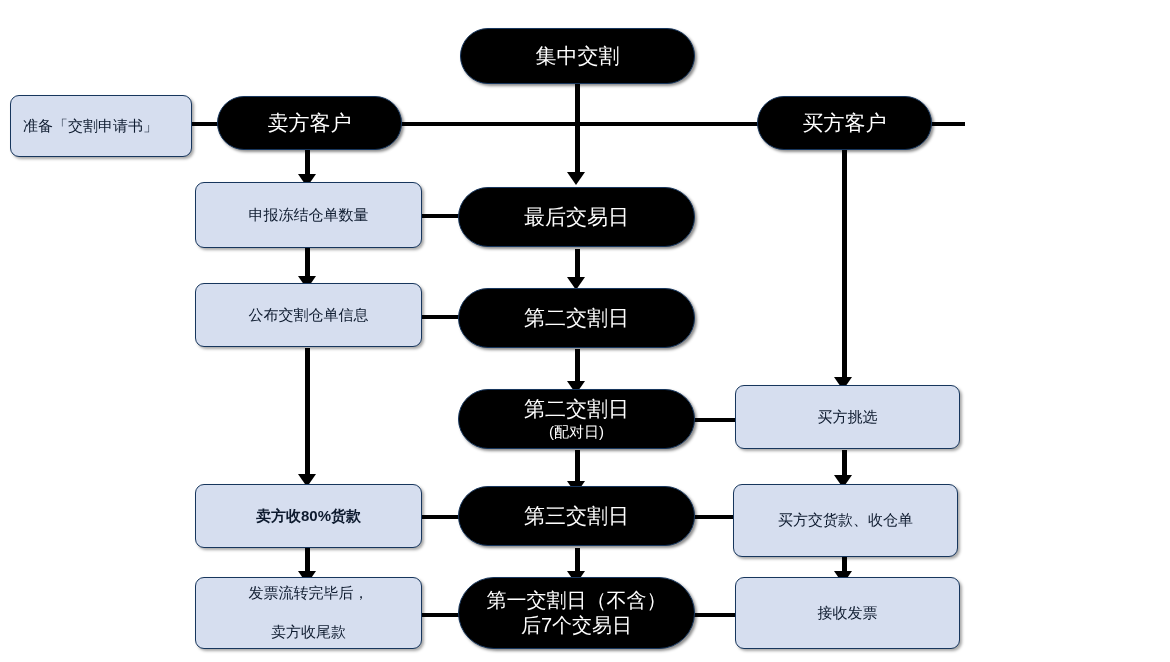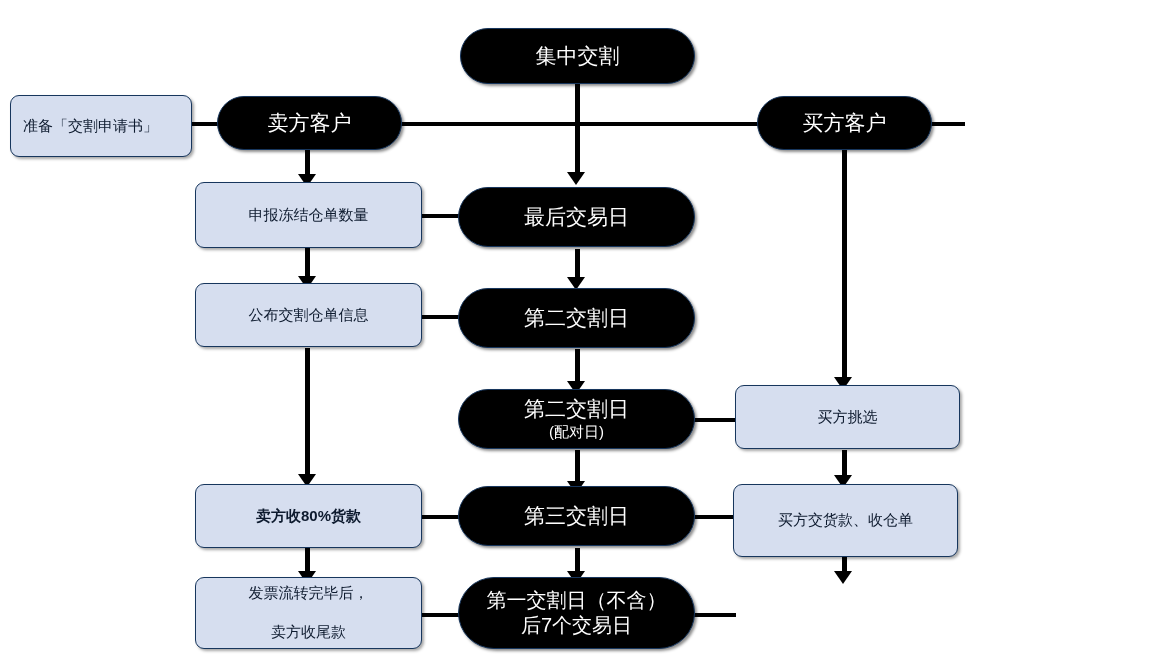--- a/index.html
+++ b/index.html
@@ -194,14 +194,17 @@
   <div class="node node-light" style="left:195px; top:577px; width:227px; height:72px;gap:20px;">
     <span class="line2">发票流转完毕后，</span>
     <span class="line2">卖方收尾款</span>
   </div>
 
   <div class="node node-dark" style="left:458px; top:577px; width:237px; height:72px; font-size:20px;">
     <span class="line2">第一交割日（不含）</span>
     <span class="line2">后7个交易日</span>
   </div>
 
+  <div class="node node-light" style="left:735px; top:577px; width:225px; height:72px;">
+    <span class="txt-main">接收发票</span>
+  </div>
 
 </div>
 
 </body></html>

